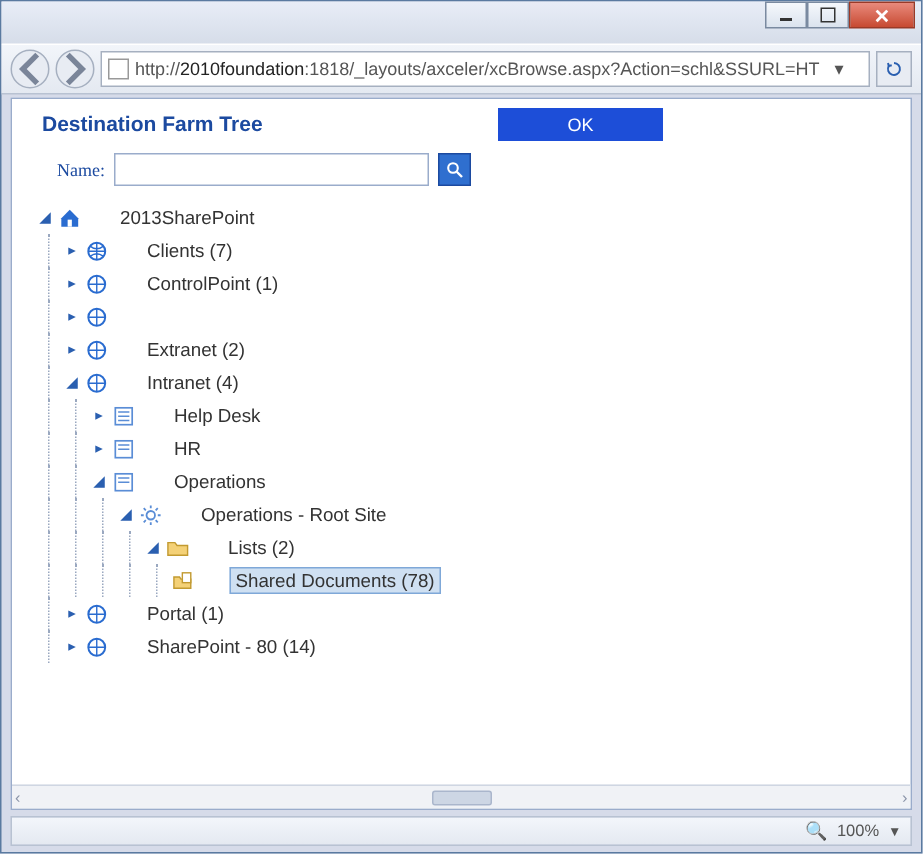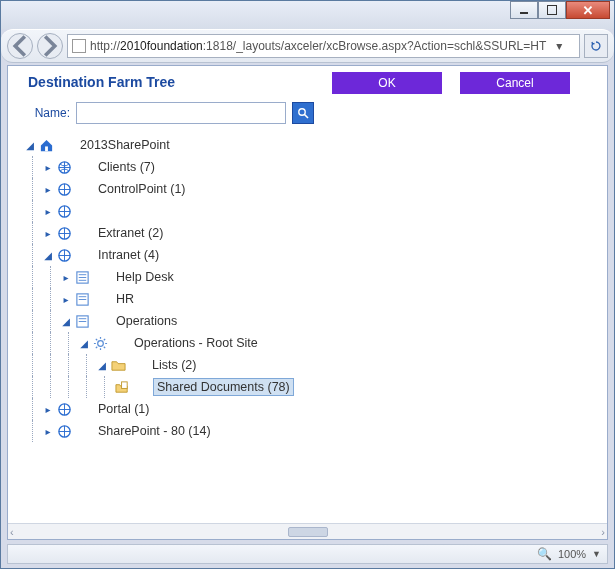--- a/index.html
+++ b/index.html
@@ -8,59 +8,59 @@
 
 .window-border { position: absolute; inset: 0; border: 1px solid #5a7aa0; background: #d6dbe9; }
 .titlebar { height: 28px; background: linear-gradient(#e8edf7, #d6dde9); display: flex; justify-content: flex-end; align-items: flex-start; padding-right: 4px; }
 .win-btns { display: flex; gap: 0; }
 .win-btn { width: 28px; height: 18px; border: 1px solid #7a8aa0; background: linear-gradient(#f5f8fc, #dbe3ee); display: flex; align-items: center; justify-content: center; font-size: 10px; color: #333; }
 .win-btn.close { width: 44px; background: linear-gradient(#e98a7c, #c74a32); color: #fff; border-color: #9a3a28; font-size: 13px; font-weight: bold; }
 .win-btn.min::before { content:""; width:8px; height:2px; background:#333; margin-top:6px;}
 .win-btn.max::before { content:""; width:8px; height:8px; border:1px solid #333;}
 
 
-.navbar { height: 34px; display: flex; align-items: center; gap: 4px; padding: 0 6px; background: linear-gradient(#f2f5fa, #e4e9f1); border-top:1px solid #fff; border-bottom:1px solid #b8c2d2;border-radius:12px;}
+.navbar { height: 34px; display: flex; align-items: center; gap: 4px; padding: 0 6px; background: linear-gradient(#f2f5fa, #e4e9f1); border-top:1px solid #fff; border-bottom:1px solid #b8c2d2;}
 .nav-btn { width: 26px; height: 26px; border-radius: 50%; border: 1px solid #a6b0c0; background: #e8ecf3; display:flex; align-items:center; justify-content:center; color:#7a8599; font-size:14px;}
 .addrbar { flex:1; height:24px; border:1px solid #a6b0c0; background:#fff; display:flex; align-items:center; padding:0 4px; gap:4px; overflow:hidden;}
 .addrbar .pg-icon { width:14px; height:14px; border:1px solid #999; background:#fff; display:inline-block;}
 .addrbar .url { white-space:nowrap; color:#555; font-size:12px;}
 .addrbar .url .host { color:#222; }
 .addrbar .drop, .refresh { width:18px; text-align:center; color:#555;}
 .refresh { width:24px; height:24px; border:1px solid #a6b0c0; background:#e8ecf3; display:flex; align-items:center; justify-content:center;}
 
 
 .content-wrap { position:absolute; top:64px; left:6px; right:6px; bottom:28px; background:#fff; border:1px solid #9aaccb; overflow:hidden;}
 .inner { position:absolute; inset:0; display:flex;padding-left:12px; }
 
 
 .left-panel { width:298px; border-right:0; padding:6px 4px 4px 4px; display:flex; flex-direction:column; overflow:hidden;}
 .panel-title { color:#1c4aa0; font-weight:bold; font-size:14px; padding:2px 4px 8px 4px;}
 .form-row { display:flex; align-items:center; gap:6px; margin:4px 0 6px 0;}
-.form-row label { width:46px; text-align:right; color:#1c4aa0; font-size:12px;}
+.form-row label { width:46px; text-align:right; color:#1c4aa0; font-size:12px;font-family:Liberation Serif, serif;}
 .form-row input { flex:1; height:22px; border:1px solid #9aaccb; padding:0 4px; font-size:12px;}
 .search-btn { width:22px; height:22px; background:#2f6fcf; border:1px solid #1c4aa0; display:flex; align-items:center; justify-content:center; color:#fff;}
 .search-btn svg { width:12px; height:12px; }
 
 
 .tree { flex:1; overflow:auto; padding:4px 0 0 0; font-size:12.5px; color:#333;}
 .node { display:flex; align-items:center; height:22px; white-space:nowrap;}
 .indent { display:inline-block; width:18px; height:22px; position:relative;}
 .indent.line::before { content:""; position:absolute; left:8px; top:0; bottom:0; border-left:1px dotted #9aa8c0;}
 .twisty { width:12px; height:12px; display:inline-flex; align-items:center; justify-content:center; font-size:10px; color:#2a5fb0; margin-right:2px;}
 .ticon { width:16px; height:16px; display:inline-flex; align-items:center; justify-content:center; margin-right:4px;}
 .ticon.home svg, .ticon.globe svg, .ticon.list svg, .ticon.gear svg, .ticon.folder svg, .ticon.doc svg { width:15px; height:15px;}
 .node-label { padding:1px 3px;margin-left:19px;}
 .node-label.selected { background:#cfe0f2; border:1px solid #7fa8d8;}
 
 
 .right-panel { flex:1; padding:6px 6px; }
 .sel-line { color:#1c4aa0; font-weight:bold; font-size:13px; padding:2px 0 10px 0;}
 .sel-line a { color:#1c4aa0; text-decoration:underline; font-weight:normal;}
 .btn-row { display:flex; gap:18px; padding-left:8px;}
-.act-btn { width:110px; height:22px; background:#6d28d9; color:#fff; border:none; font-size:12px; display:flex; align-items:center; justify-content:center; cursor:pointer;}
+.act-btn { width:110px; height:22px; background:#1d4ed8; color:#fff; border:none; font-size:12px; display:flex; align-items:center; justify-content:center; cursor:pointer;}
 
 
 .hscroll { position:absolute; left:0; right:0; bottom:0; height:16px; background:#f0f2f6; border-top:1px solid #cfd6e2; display:flex; align-items:center; justify-content:space-between; padding:0 2px; color:#8a94a8; font-size:11px;}
 .hscroll .thumb { width:40px; height:10px; background:#cdd6e4; border:1px solid #aab6cc; border-radius:2px;}
 
 
 .statusbar { position:absolute; left:6px; right:6px; bottom:4px; height:20px; background:linear-gradient(#f3f6fb,#e4e9f1); border:1px solid #b8c2d2; display:flex; justify-content:flex-end; align-items:center; gap:6px; padding:0 6px; color:#555; font-size:11px;}
 .zoom-icon { color:#2a5fb0; font-size:12px;}
 .dd { color:#555; font-size:9px;}
 </style>
@@ -285,21 +285,20 @@
                 </svg>
               </span>
               <span class="node-label">SharePoint - 80 (14)</span>
             </div>
         </div>
       </div>
 
       <div class="right-panel">
         <div class="btn-row">
           <button class="act-btn">OK</button>
-          <button class="act-btn">Cancel</button>
         </div>
       </div>
     </div>
 
     <div class="hscroll">
       <span>‹</span>
       <span class="thumb"></span>
       <span>›</span>
     </div>
   </div>

